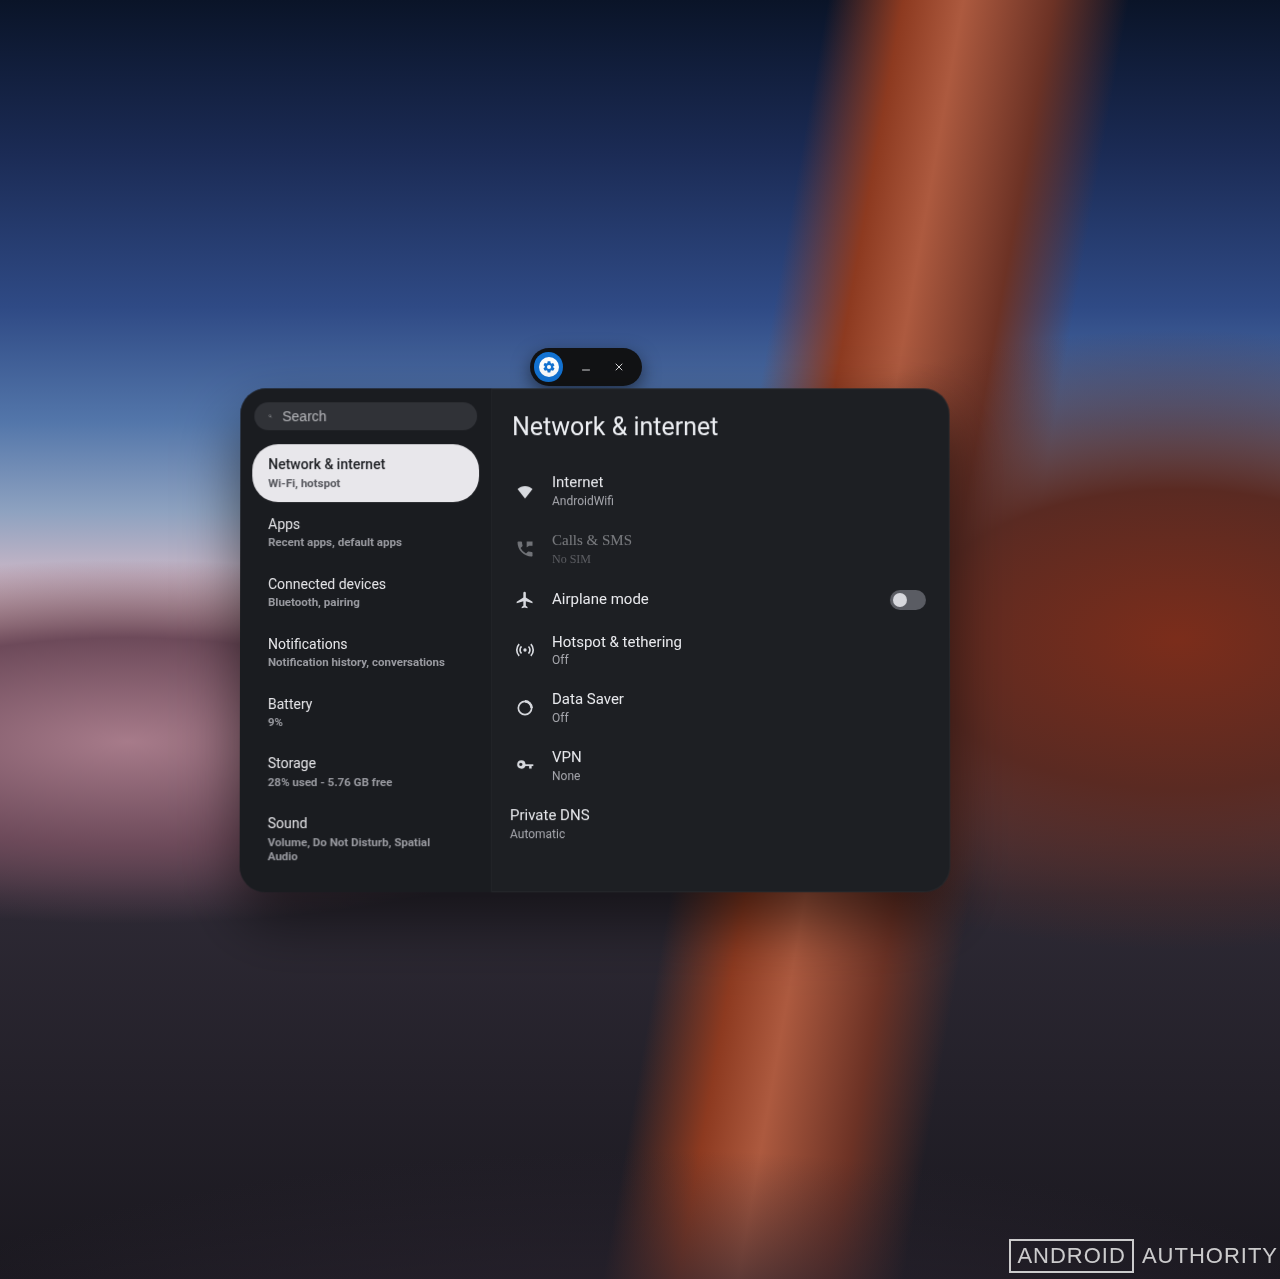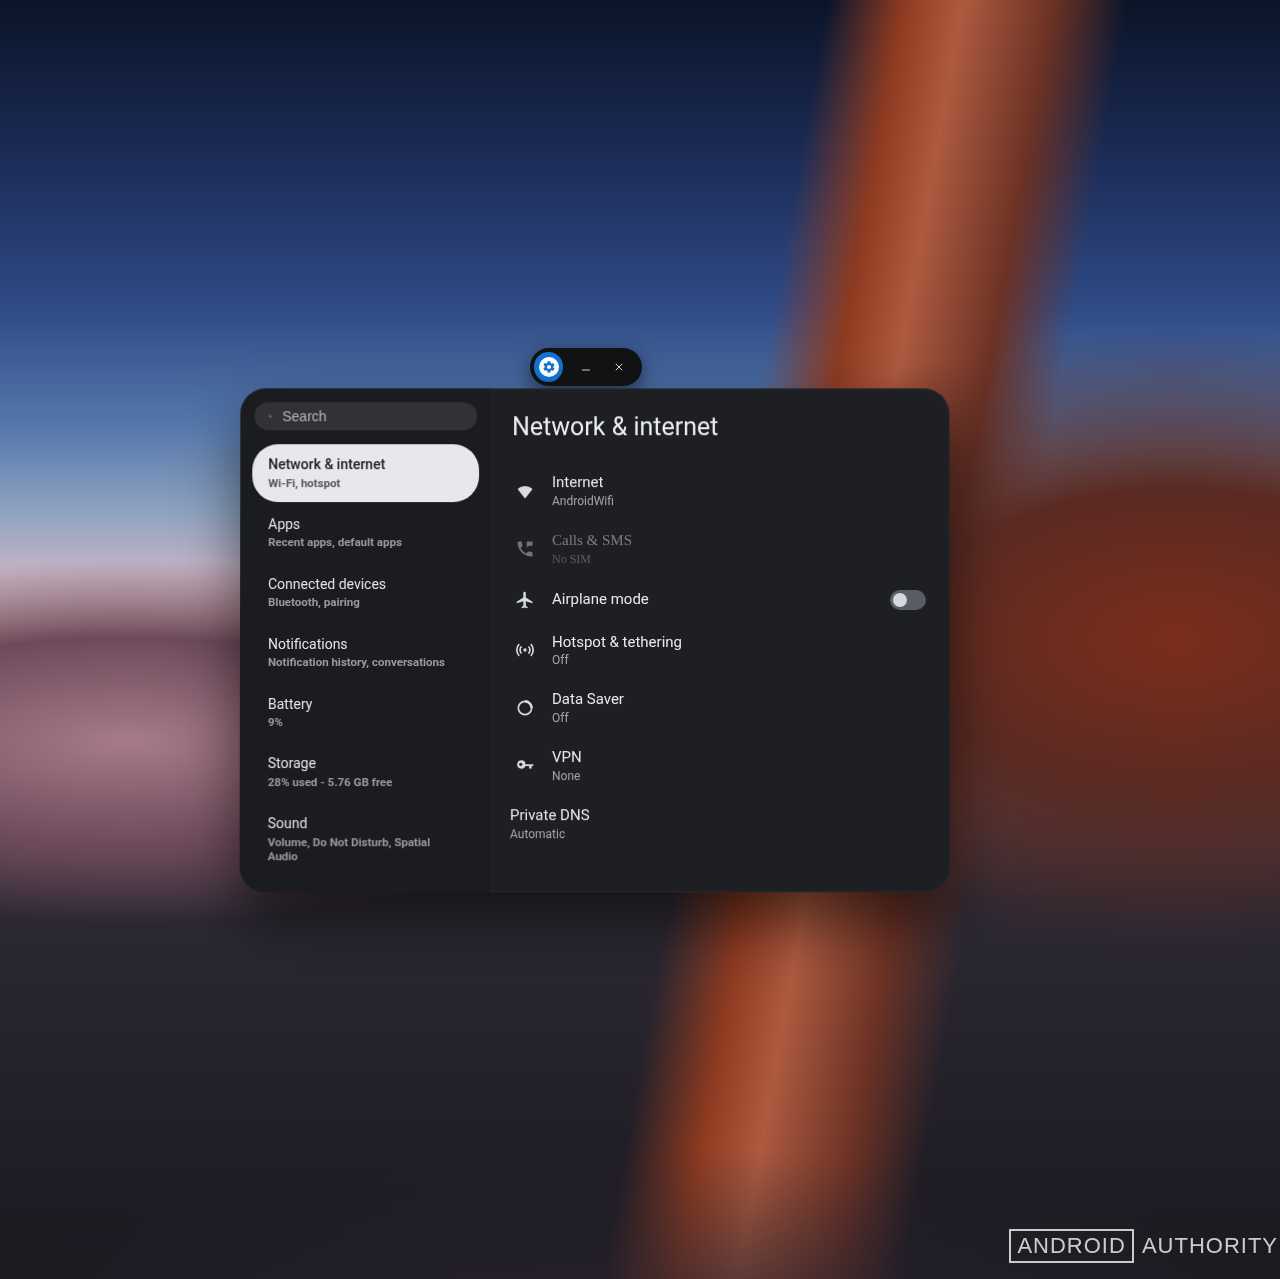--- a/index.html
+++ b/index.html
@@ -175,21 +175,21 @@
   
   .item.private-dns .icon { visibility: hidden; width: 0; margin: 0; }
   .item.private-dns { padding-left: 0; }
   .item.private-dns .texts { margin-left: 0; }
   
   .item.private-dns { gap: 0; }
 
   
   .watermark {
     position: absolute;
-    right: 2px; bottom: 16px;
+    right: 2px; bottom: 6px;
     display: flex; align-items: center; gap: 8px;
     opacity: .85;
     letter-spacing: 1px;
   }
   .wm-box {
     border: 2px solid #eaeaea;
     padding: 2px 6px;
     color: #eaeaea;
     font-size: 22px;
     font-weight: 300;

